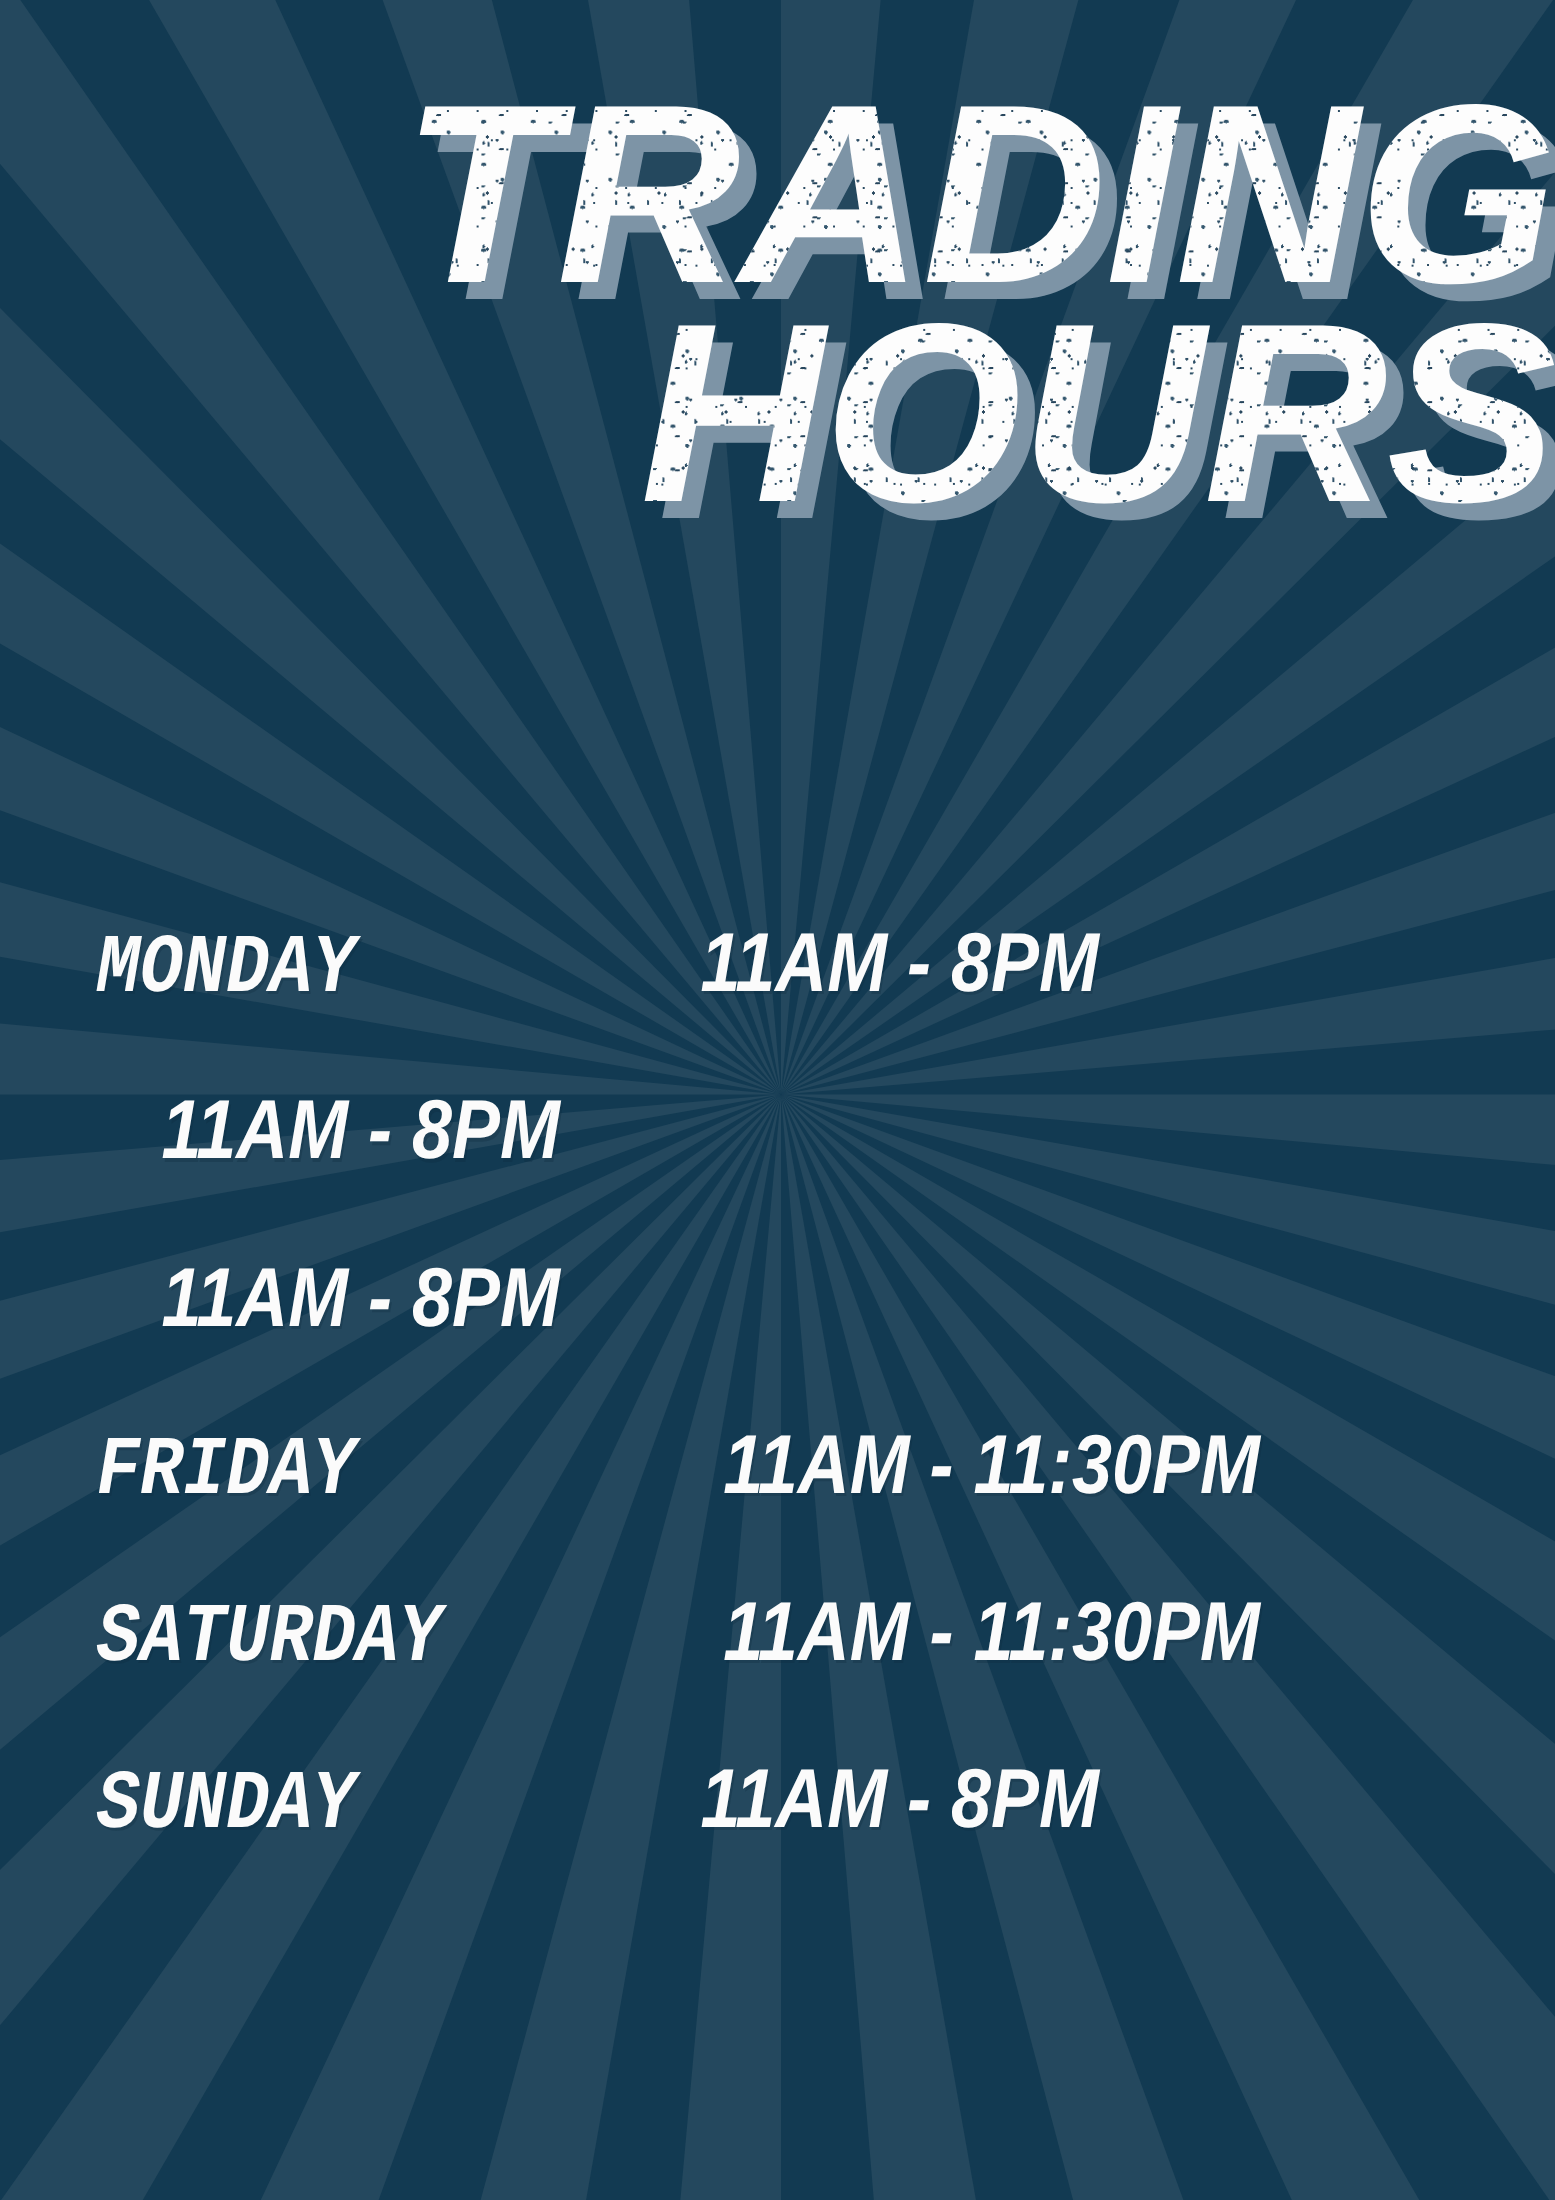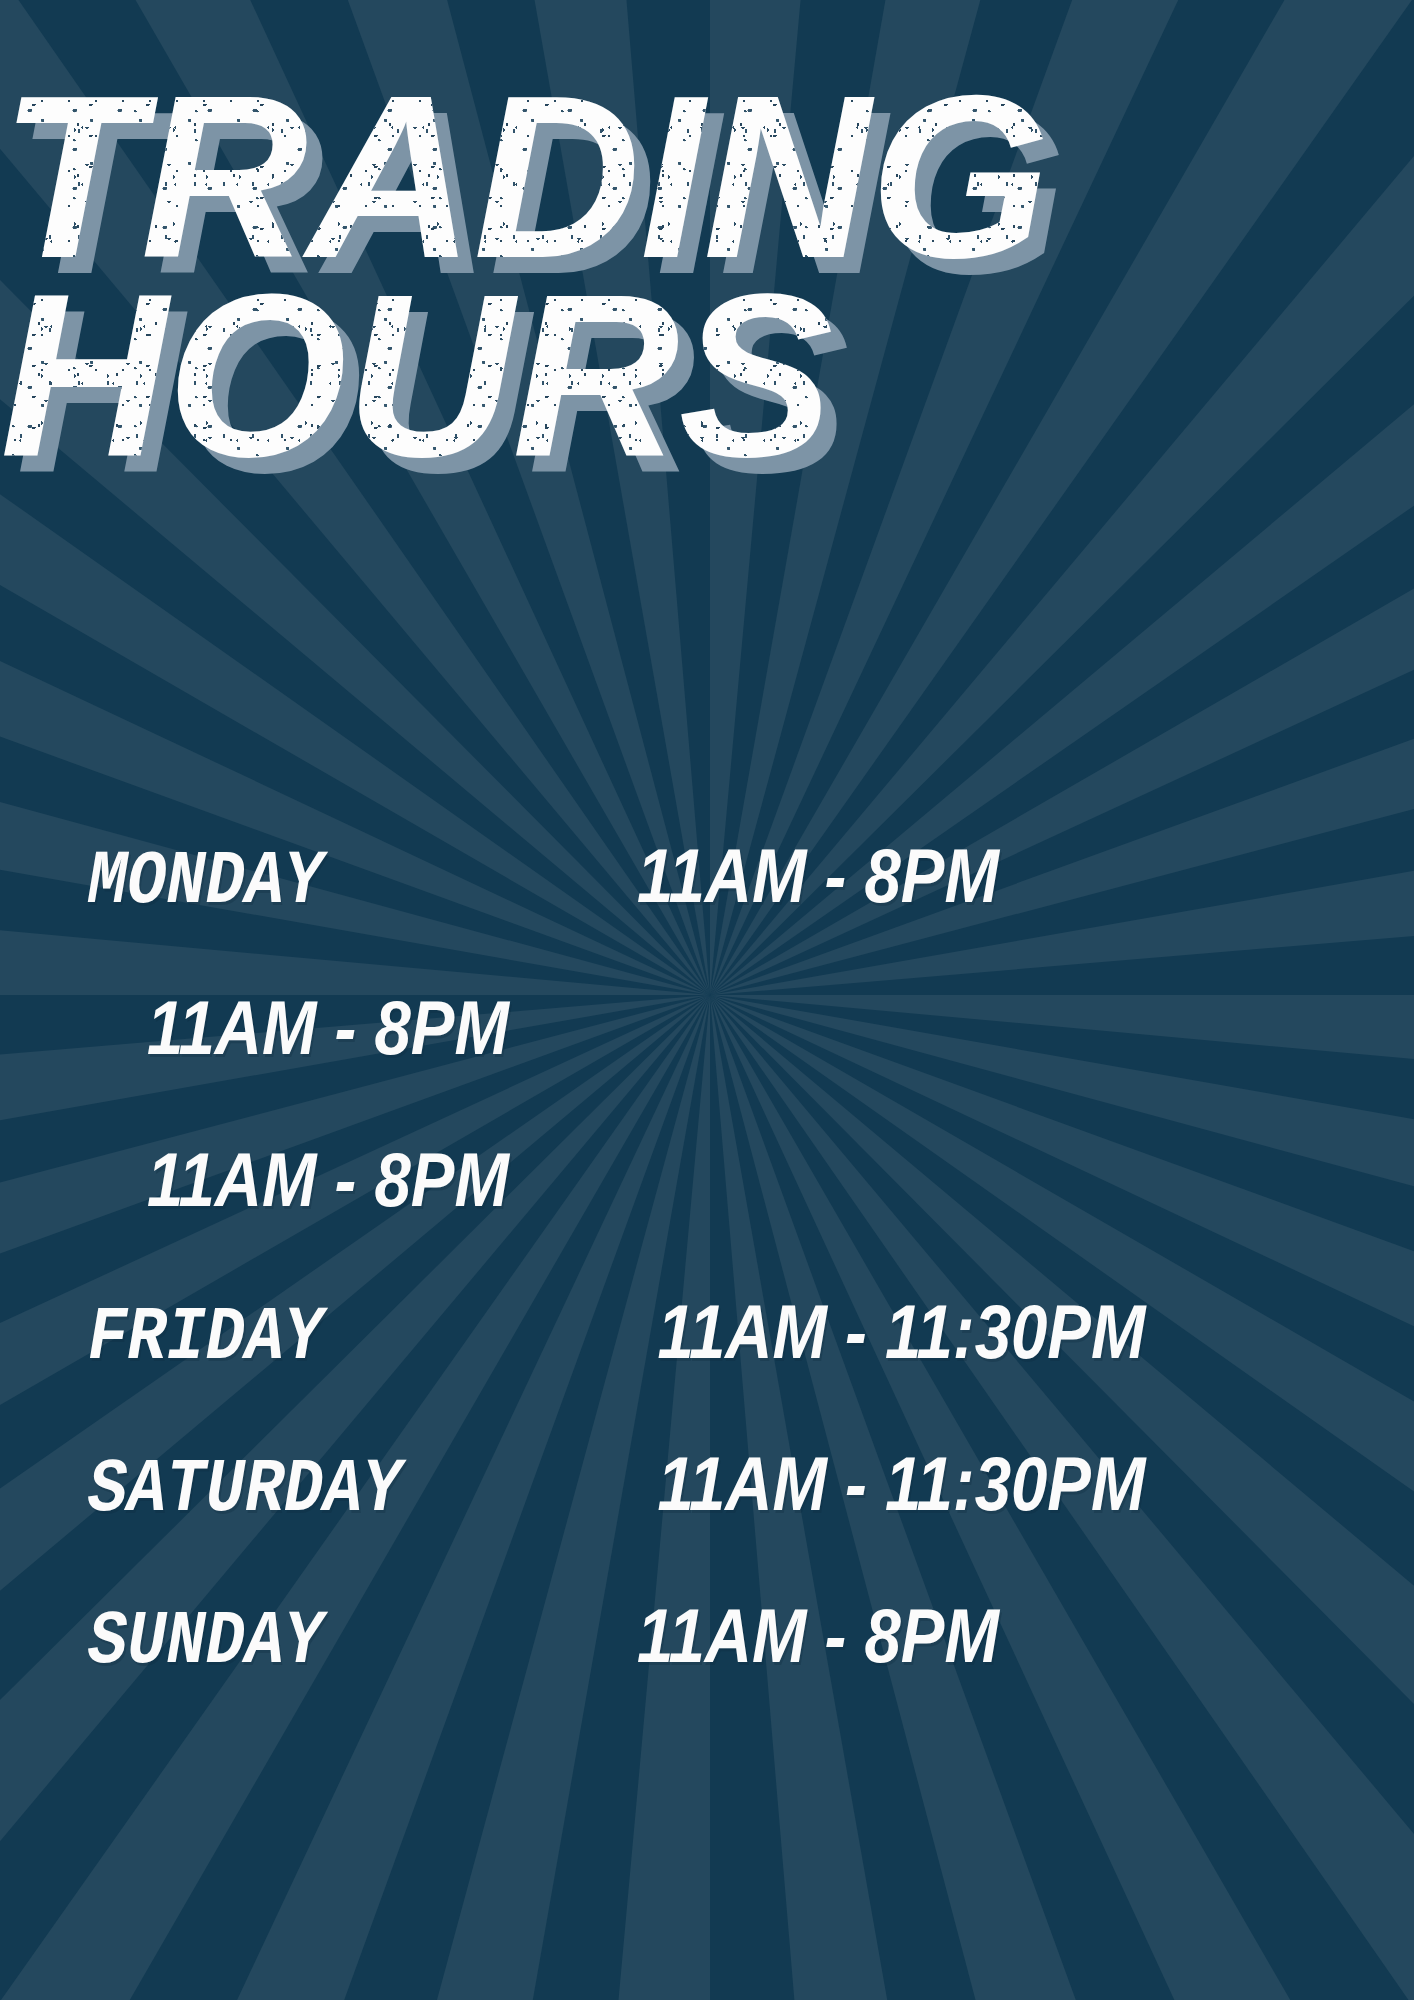--- a/index.html
+++ b/index.html
@@ -13,21 +13,21 @@
     -webkit-font-smoothing:antialiased;
   }
 
   
   #rays{position:absolute;inset:0;width:100%;height:100%;display:block;}
 
   
   #title-block{
     position:absolute;
     left:0;right:0;top:70px;
-    text-align:left;
+    text-align:right;
     pointer-events:none;
   }
   .title-line{
     position:relative;
     display:block;
     line-height:0.92;
     font-weight:700;
     font-style:italic;
     font-family:"Liberation Sans", sans-serif;
     letter-spacing:-0.005em;

